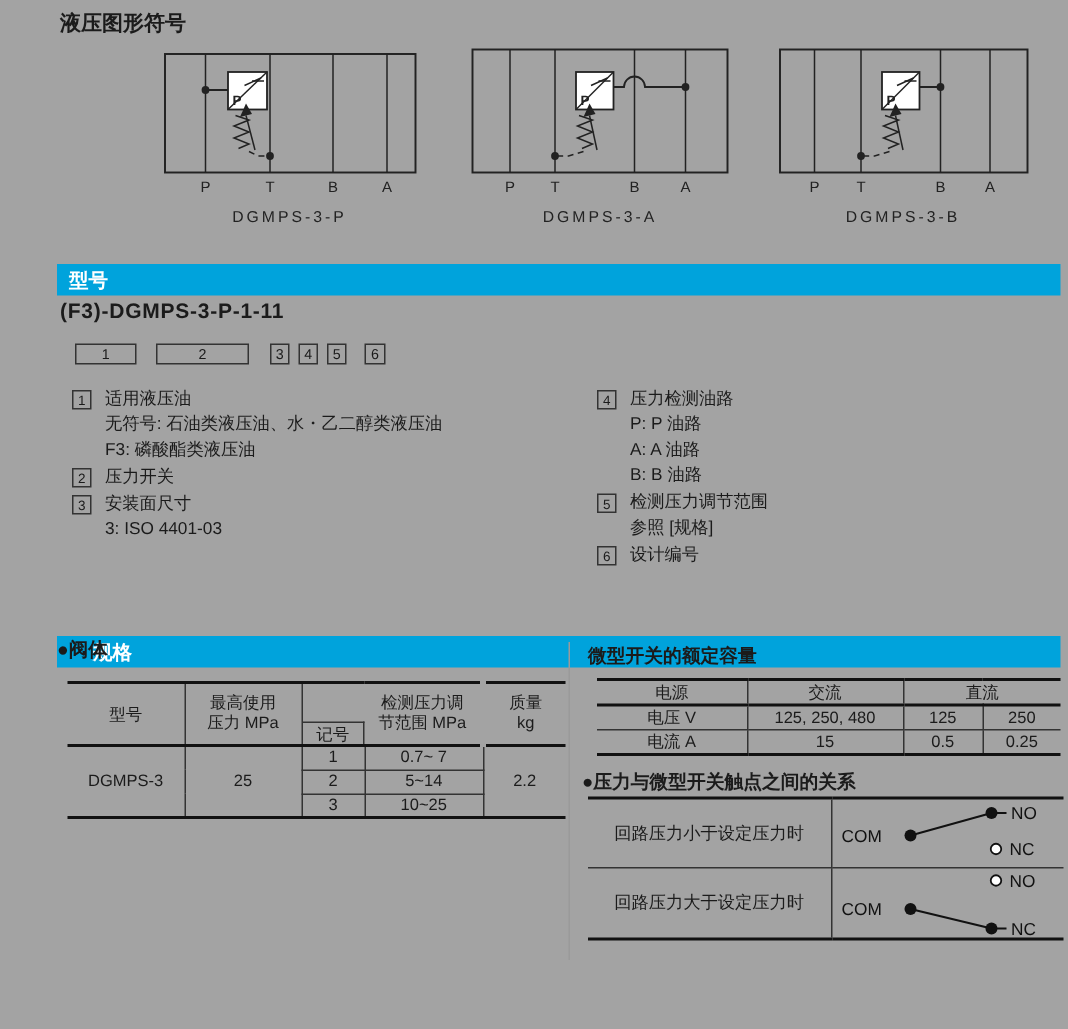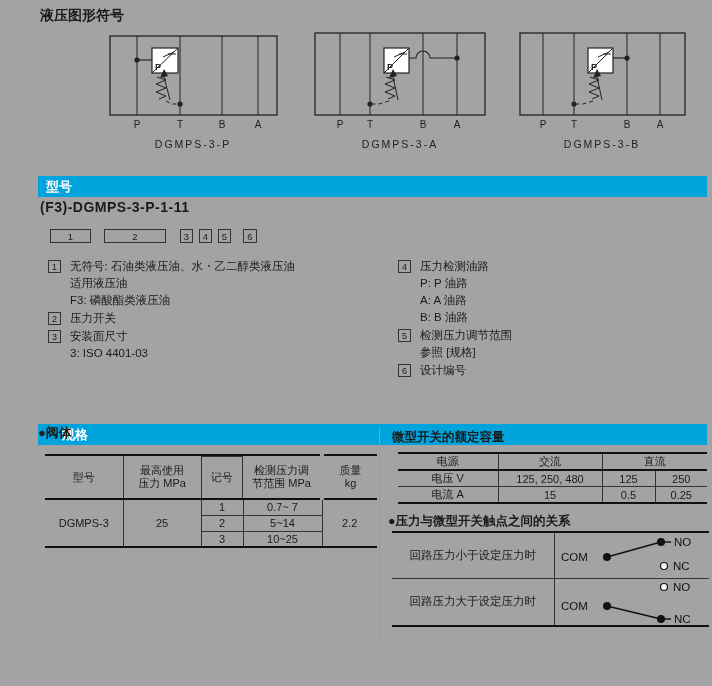--- a/index.html
+++ b/index.html
@@ -41,21 +41,21 @@
   
   .bt2 { border-top:2px solid #111; }   .bb2 { border-bottom:2px solid #111; }   .bb1 { border-bottom:1px solid #333; }
   .br1 { border-right:1px solid #333; } .bl1 { border-left:4px solid #a3a3a3; }
 
   .vt { width:332px; }
   .vt .hdr { height:42px; }
   .vt .row { height:16px; }
   .vt .two-line { line-height:13px; }
   .step-cell { vertical-align:bottom; }
   .step {
-    height:42px; border-top:1px solid #333; border-right:1px solid #333;
+    height:15px; border-top:1px solid #333; border-right:1px solid #333;
     display:flex; align-items:center; justify-content:center; box-sizing:border-box;
   }
 
   .ct { width:309px; }
   .ct tr { height:15px; }
 
   .rt { width:319px; }
   .rt tr { height:46px; }
   .rt .lbl { font-size:11.5px; }
   .rt svg { display:block; margin:0 auto; }
@@ -172,22 +172,22 @@
   <div class="code-box" style="left:104px;width:62px;">2</div>
   <div class="code-box" style="left:180px;width:13px;">3</div>
   <div class="code-box" style="left:199px;width:13px;">4</div>
   <div class="code-box" style="left:218px;width:13px;">5</div>
   <div class="code-box" style="left:243px;width:14px;">6</div>
 
   <div class="abs notes" style="left:48px;top:258px;">
     <div class="note">
       <span class="marker">1</span>
       <div class="note-lines">
+        <div>适用液压油</div>
         <div>无符号: 石油类液压油、水・乙二醇类液压油</div>
-        <div>适用液压油</div>
         <div>F3: 磷酸酯类液压油</div>
       </div>
     </div>
     <div class="note">
       <span class="marker">2</span>
       <div class="note-lines">
         <div>压力开关</div>
       </div>
     </div>
     <div class="note">

